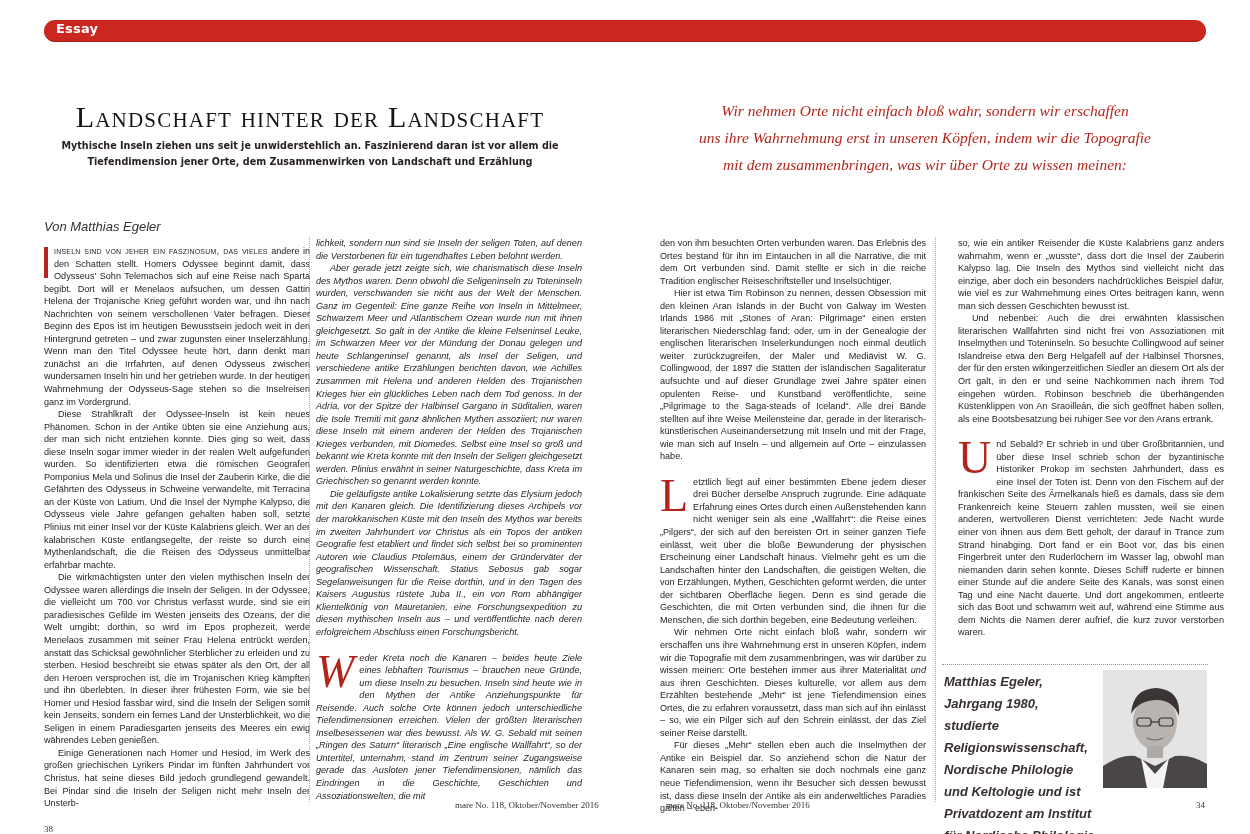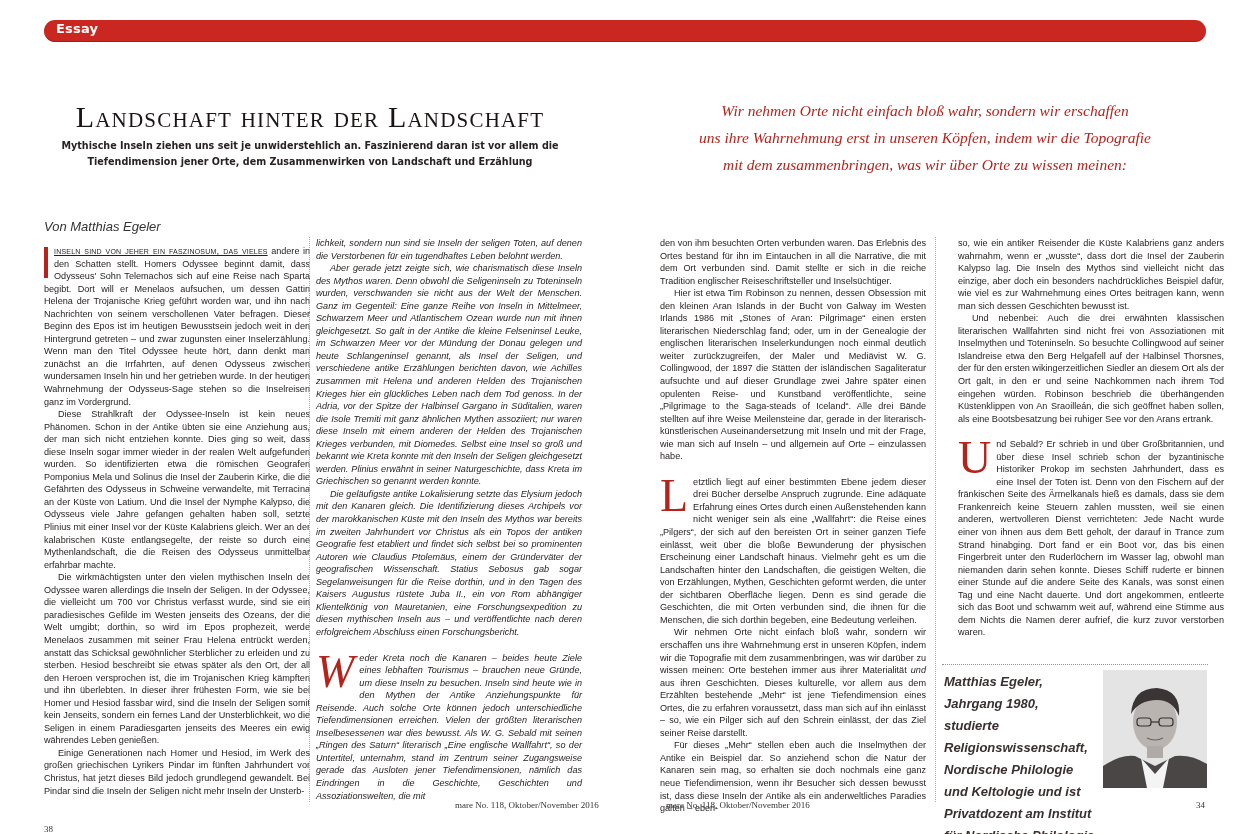--- a/index.html
+++ b/index.html
@@ -103,26 +103,26 @@
 <div class="pullquote">
   <div>Wir nehmen Orte nicht einfach bloß wahr, sondern wir erschaffen</div>
   <div>uns ihre Wahrnehmung erst in unseren Köpfen, indem wir die Topografie</div>
   <div>mit dem zusammenbringen, was wir über Orte zu wissen meinen:</div>
 </div>
 
 <div class="byline">Von Matthias Egeler</div>
 
 <div class="col col1">
   <p class="noindent">
-    <span class="dropcap-bar"></span><span class="lead-caps" style="font-variant: small-caps; text-transform: lowercase; text-decoration: underline;">Inseln sind von jeher ein Faszinosum, das vieles</span>
+    <span class="dropcap-bar"></span><span class="lead-caps" style="font-variant: small-caps; text-transform: lowercase;">Inseln sind von jeher ein Faszinosum, das vieles</span>
     <span>andere in den Schatten stellt. Homers Odyssee beginnt damit, dass Odysseus' Sohn Telemachos sich auf eine Reise nach Sparta begibt. Dort will er Menelaos aufsuchen, um dessen Gattin Helena der Trojanische Krieg geführt worden war, und ihn nach Nachrichten von seinem verschollenen Vater befragen. Dieser Beginn des Epos ist im heutigen Bewusstsein jedoch weit in den Hintergrund getreten – und zwar zugunsten einer Inselerzählung. Wenn man den Titel Odyssee heute hört, dann denkt man zunächst an die Irrfahrten, auf denen Odysseus zwischen wundersamen Inseln hin und her getrieben wurde. In der heutigen Wahrnehmung der Odysseus-Sage stehen so die Inselreisen ganz im Vordergrund.</span>
   </p>
   <p>Diese Strahlkraft der Odyssee-Inseln ist kein neues Phänomen. Schon in der Antike übten sie eine Anziehung aus, der man sich nicht entziehen konnte. Dies ging so weit, dass diese Inseln sogar immer wieder in der realen Welt aufgefunden wurden. So identifizierten etwa die römischen Geografen Pomponius Mela und Solinus die Insel der Zauberin Kirke, die die Gefährten des Odysseus in Schweine verwandelte, mit Terracina an der Küste von Latium. Und die Insel der Nymphe Kalypso, die Odysseus viele Jahre gefangen gehalten haben soll, setzte Plinius mit einer Insel vor der Küste Kalabriens gleich. Wer an der kalabrischen Küste entlangsegelte, der reiste so durch eine Mythenlandschaft, die die Reisen des Odysseus unmittelbar erfahrbar machte.</p>
   <p>Die wirkmächtigsten unter den vielen mythischen Inseln der Odyssee waren allerdings die Inseln der Seligen. In der Odyssee, die vielleicht um 700 vor Christus verfasst wurde, sind sie ein paradiesisches Gefilde im Westen jenseits des Ozeans, der die Welt umgibt; dorthin, so wird im Epos prophezeit, werde Menelaos zusammen mit seiner Frau Helena entrückt werden, anstatt das Schicksal gewöhnlicher Sterblicher zu erleiden und zu sterben. Hesiod beschreibt sie etwas später als den Ort, der all den Heroen versprochen ist, die im Trojanischen Krieg kämpften und ihn überlebten. In dieser ihrer frühesten Form, wie sie bei Homer und Hesiod fassbar wird, sind die Inseln der Seligen somit kein Jenseits, sondern ein fernes Land der Unsterblichkeit, wo die Seligen in einem Paradiesgarten jenseits des Meeres ein ewig währendes Leben genießen.</p>
-  <p>Einige Generationen nach Homer und Hesiod, im Werk des großen griechischen Lyrikers Pindar im fünften Jahrhundert vor Christus, hat jetzt dieses Bild jedoch grundlegend gewandelt. Bei Pindar sind die Inseln der Seligen nicht mehr Inseln der Unsterb-</p>
+  <p>Einige Generationen nach Homer und Hesiod, im Werk des großen griechischen Lyrikers Pindar im fünften Jahrhundert vor Christus, hat seine dieses Bild jedoch grundlegend gewandelt. Bei Pindar sind die Inseln der Seligen nicht mehr Inseln der Unsterb-</p>
 </div>
 
 <div class="col-rule" style="left:309px;"></div>
 
 <div class="col col2">
   <p class="noindent">lichkeit, sondern nun sind sie Inseln der seligen Toten, auf denen die Verstorbenen für ein tugendhaftes Leben belohnt werden.</p>
   <p>Aber gerade jetzt zeigte sich, wie charismatisch diese Inseln des Mythos waren. Denn obwohl die Seligeninseln zu Toteninseln wurden, verschwanden sie nicht aus der Welt der Menschen. Ganz im Gegenteil: Eine ganze Reihe von Inseln in Mittelmeer, Schwarzem Meer und Atlantischem Ozean wurde nun mit ihnen gleichgesetzt. So galt in der Antike die kleine Felseninsel Leuke, im Schwarzen Meer vor der Mündung der Donau gelegen und heute Schlangeninsel genannt, als Insel der Seligen, und verschiedene antike Erzählungen berichten davon, wie Achilles zusammen mit Helena und anderen Helden des Trojanischen Krieges hier ein glückliches Leben nach dem Tod genoss. In der Adria, vor der Spitze der Halbinsel Gargano in Süditalien, waren die Isole Tremiti mit ganz ähnlichen Mythen assoziiert; nur waren diese Inseln mit einem anderen der Helden des Trojanischen Krieges verbunden, mit Diomedes. Selbst eine Insel so groß und bekannt wie Kreta konnte mit den Inseln der Seligen gleichgesetzt werden. Plinius erwähnt in seiner Naturgeschichte, dass Kreta im Griechischen so genannt werden konnte.</p>
   <p>Die geläufigste antike Lokalisierung setzte das Elysium jedoch mit den Kanaren gleich. Die Identifizierung dieses Archipels vor der marokkanischen Küste mit den Inseln des Mythos war bereits im zweiten Jahrhundert vor Christus als ein Topos der antiken Geografie fest etabliert und findet sich selbst bei so prominenten Autoren wie Claudius Ptolemäus, einem der Gründerväter der geografischen Wissenschaft. Statius Sebosus gab sogar Segelanweisungen für die Reise dorthin, und in den Tagen des Kaisers Augustus rüstete Juba II., ein von Rom abhängiger Klientelkönig von Mauretanien, eine Forschungsexpedition zu diesen mythischen Inseln aus – und veröffentlichte nach deren erfolgreichem Abschluss einen Forschungsbericht.</p>
   <p class="noindent gap">
     <span class="dropcap">W</span><span>eder Kreta noch die Kanaren – beides heute Ziele eines lebhaften Tourismus – brauchen neue Gründe, um diese Inseln zu besuchen. Inseln sind heute wie in den Mythen der Antike Anziehungspunkte für Reisende. Auch solche Orte können jedoch unterschiedliche Tiefendimensionen erreichen. Vielen der größten literarischen Inselbesessenen war dies bewusst. Als W. G. Sebald mit seinen „Ringen des Saturn“ literarisch „Eine englische Wallfahrt“, so der Untertitel, unternahm, stand im Zentrum seiner Zugangsweise gerade das Ausloten jener Tiefendimensionen, nämlich das Eindringen in die Geschichte, Geschichten und Assoziationswelten, die mit</span>

